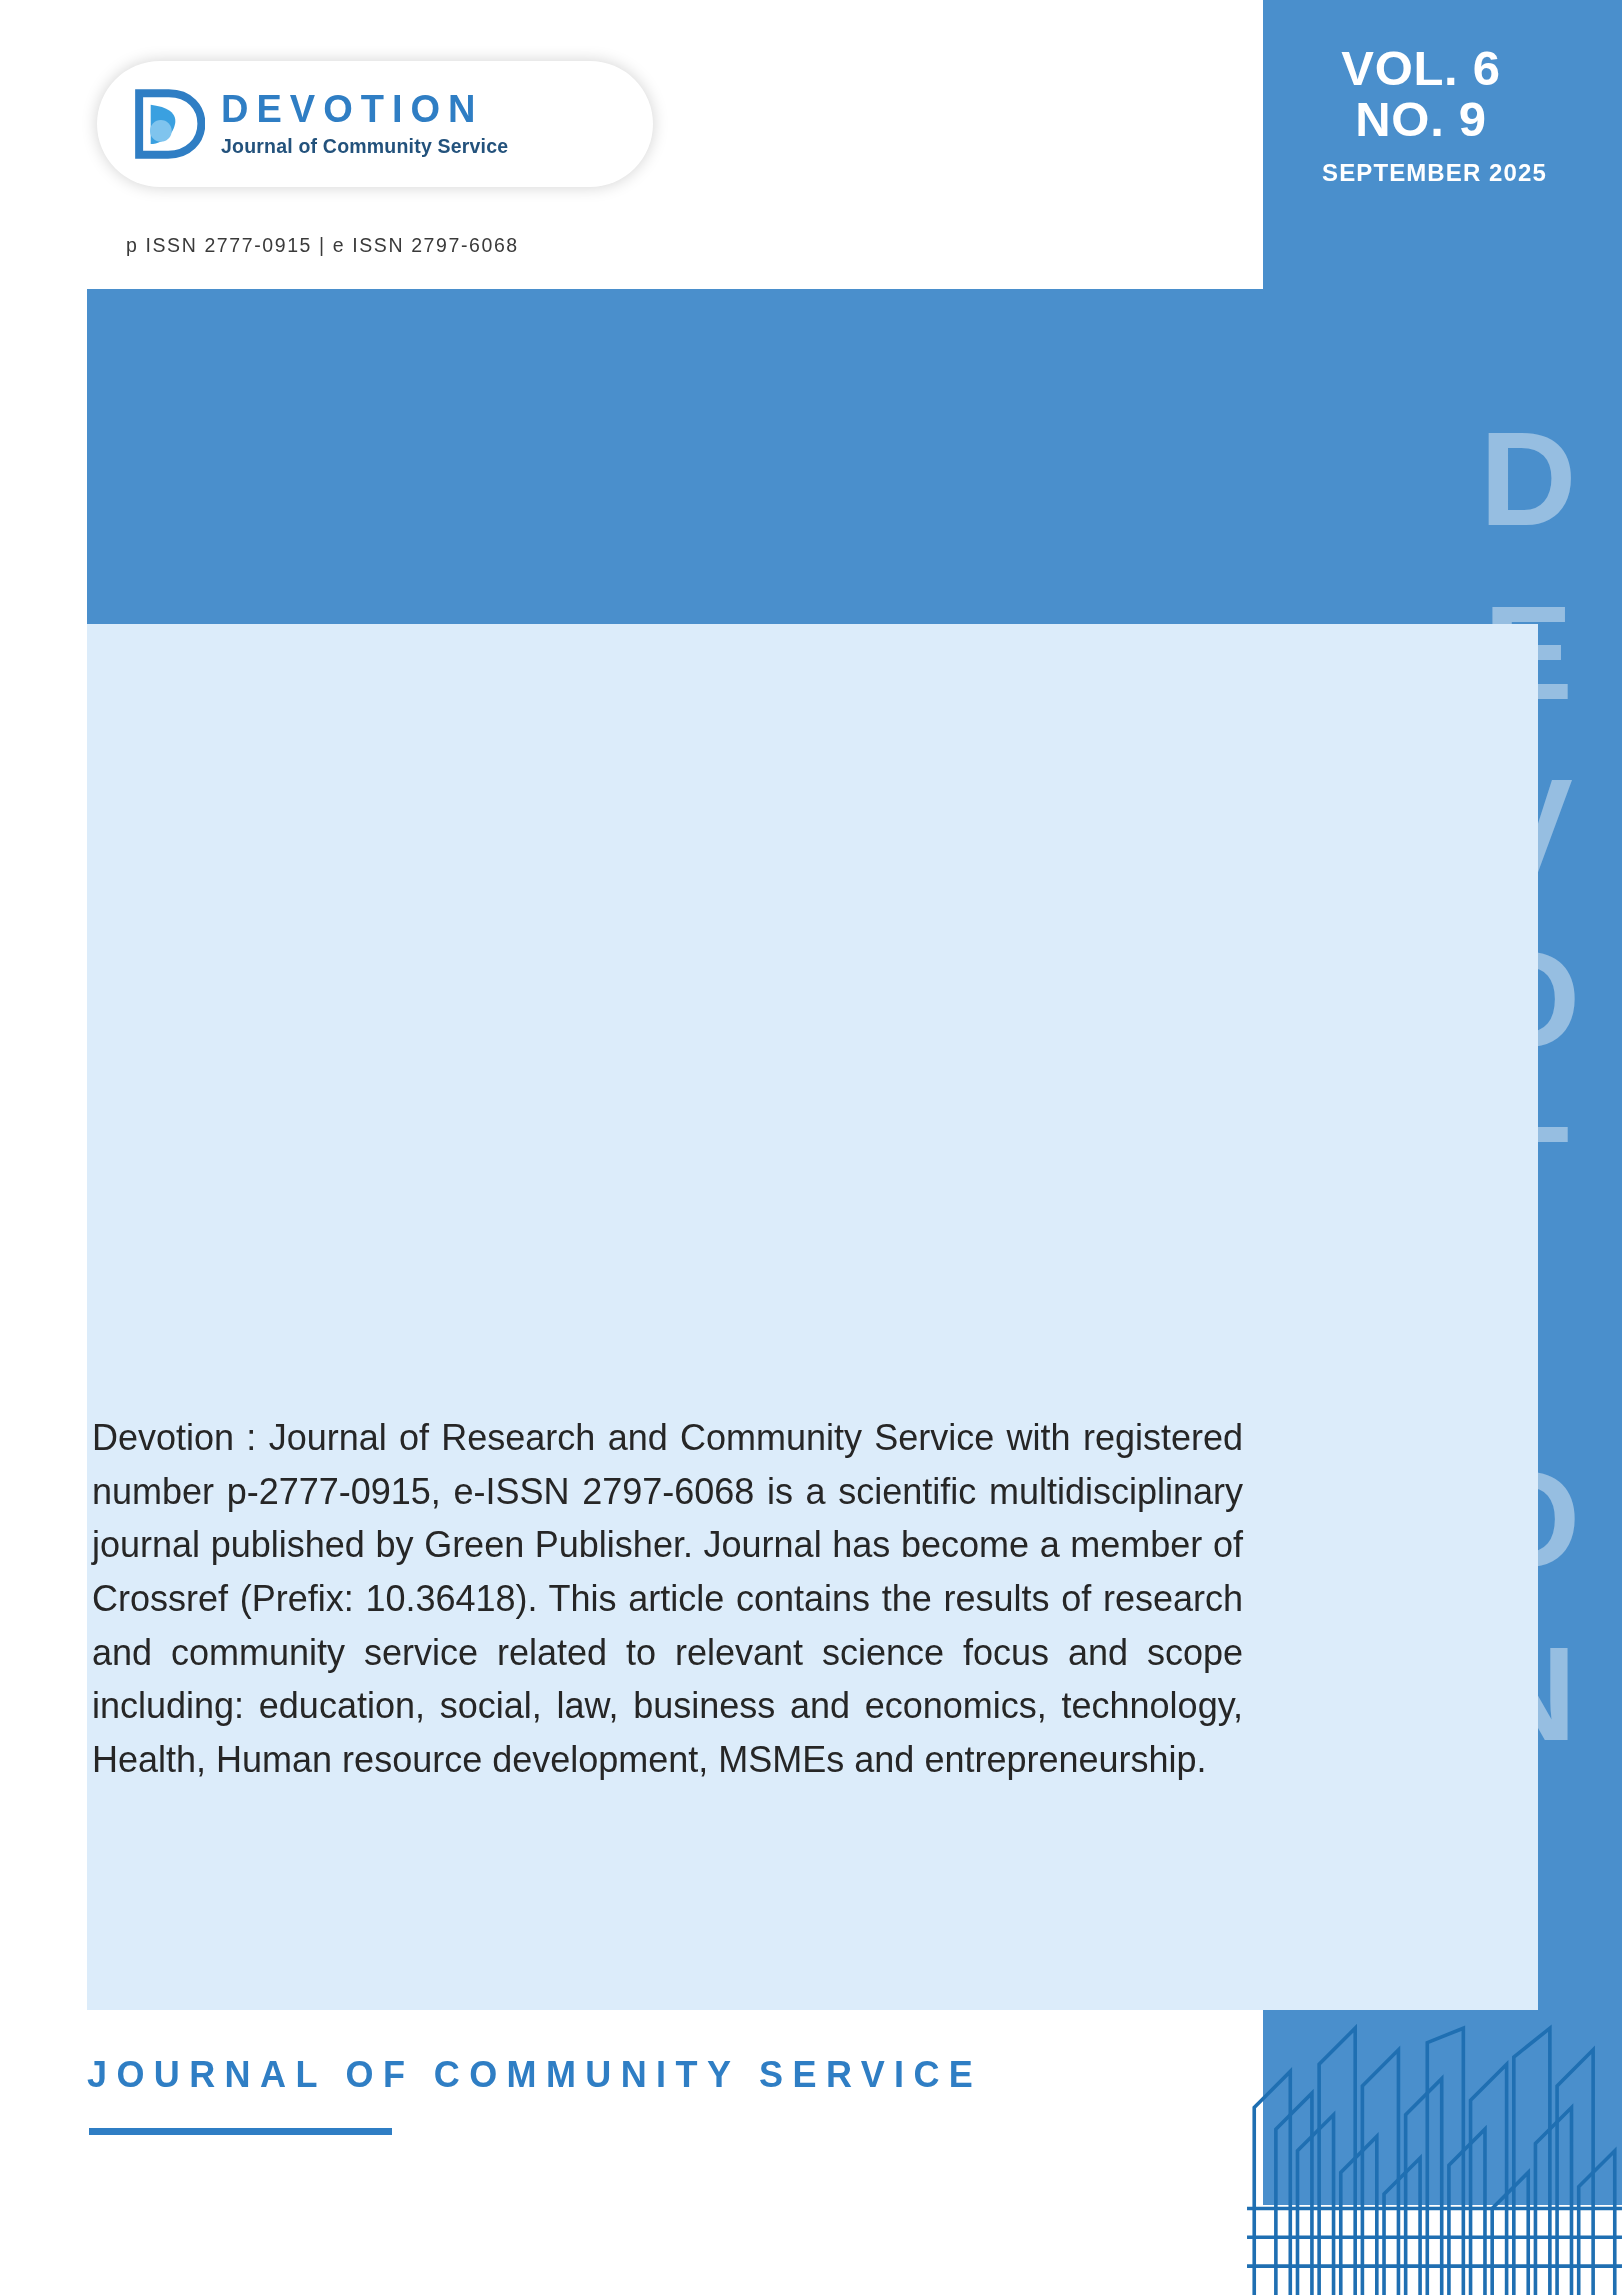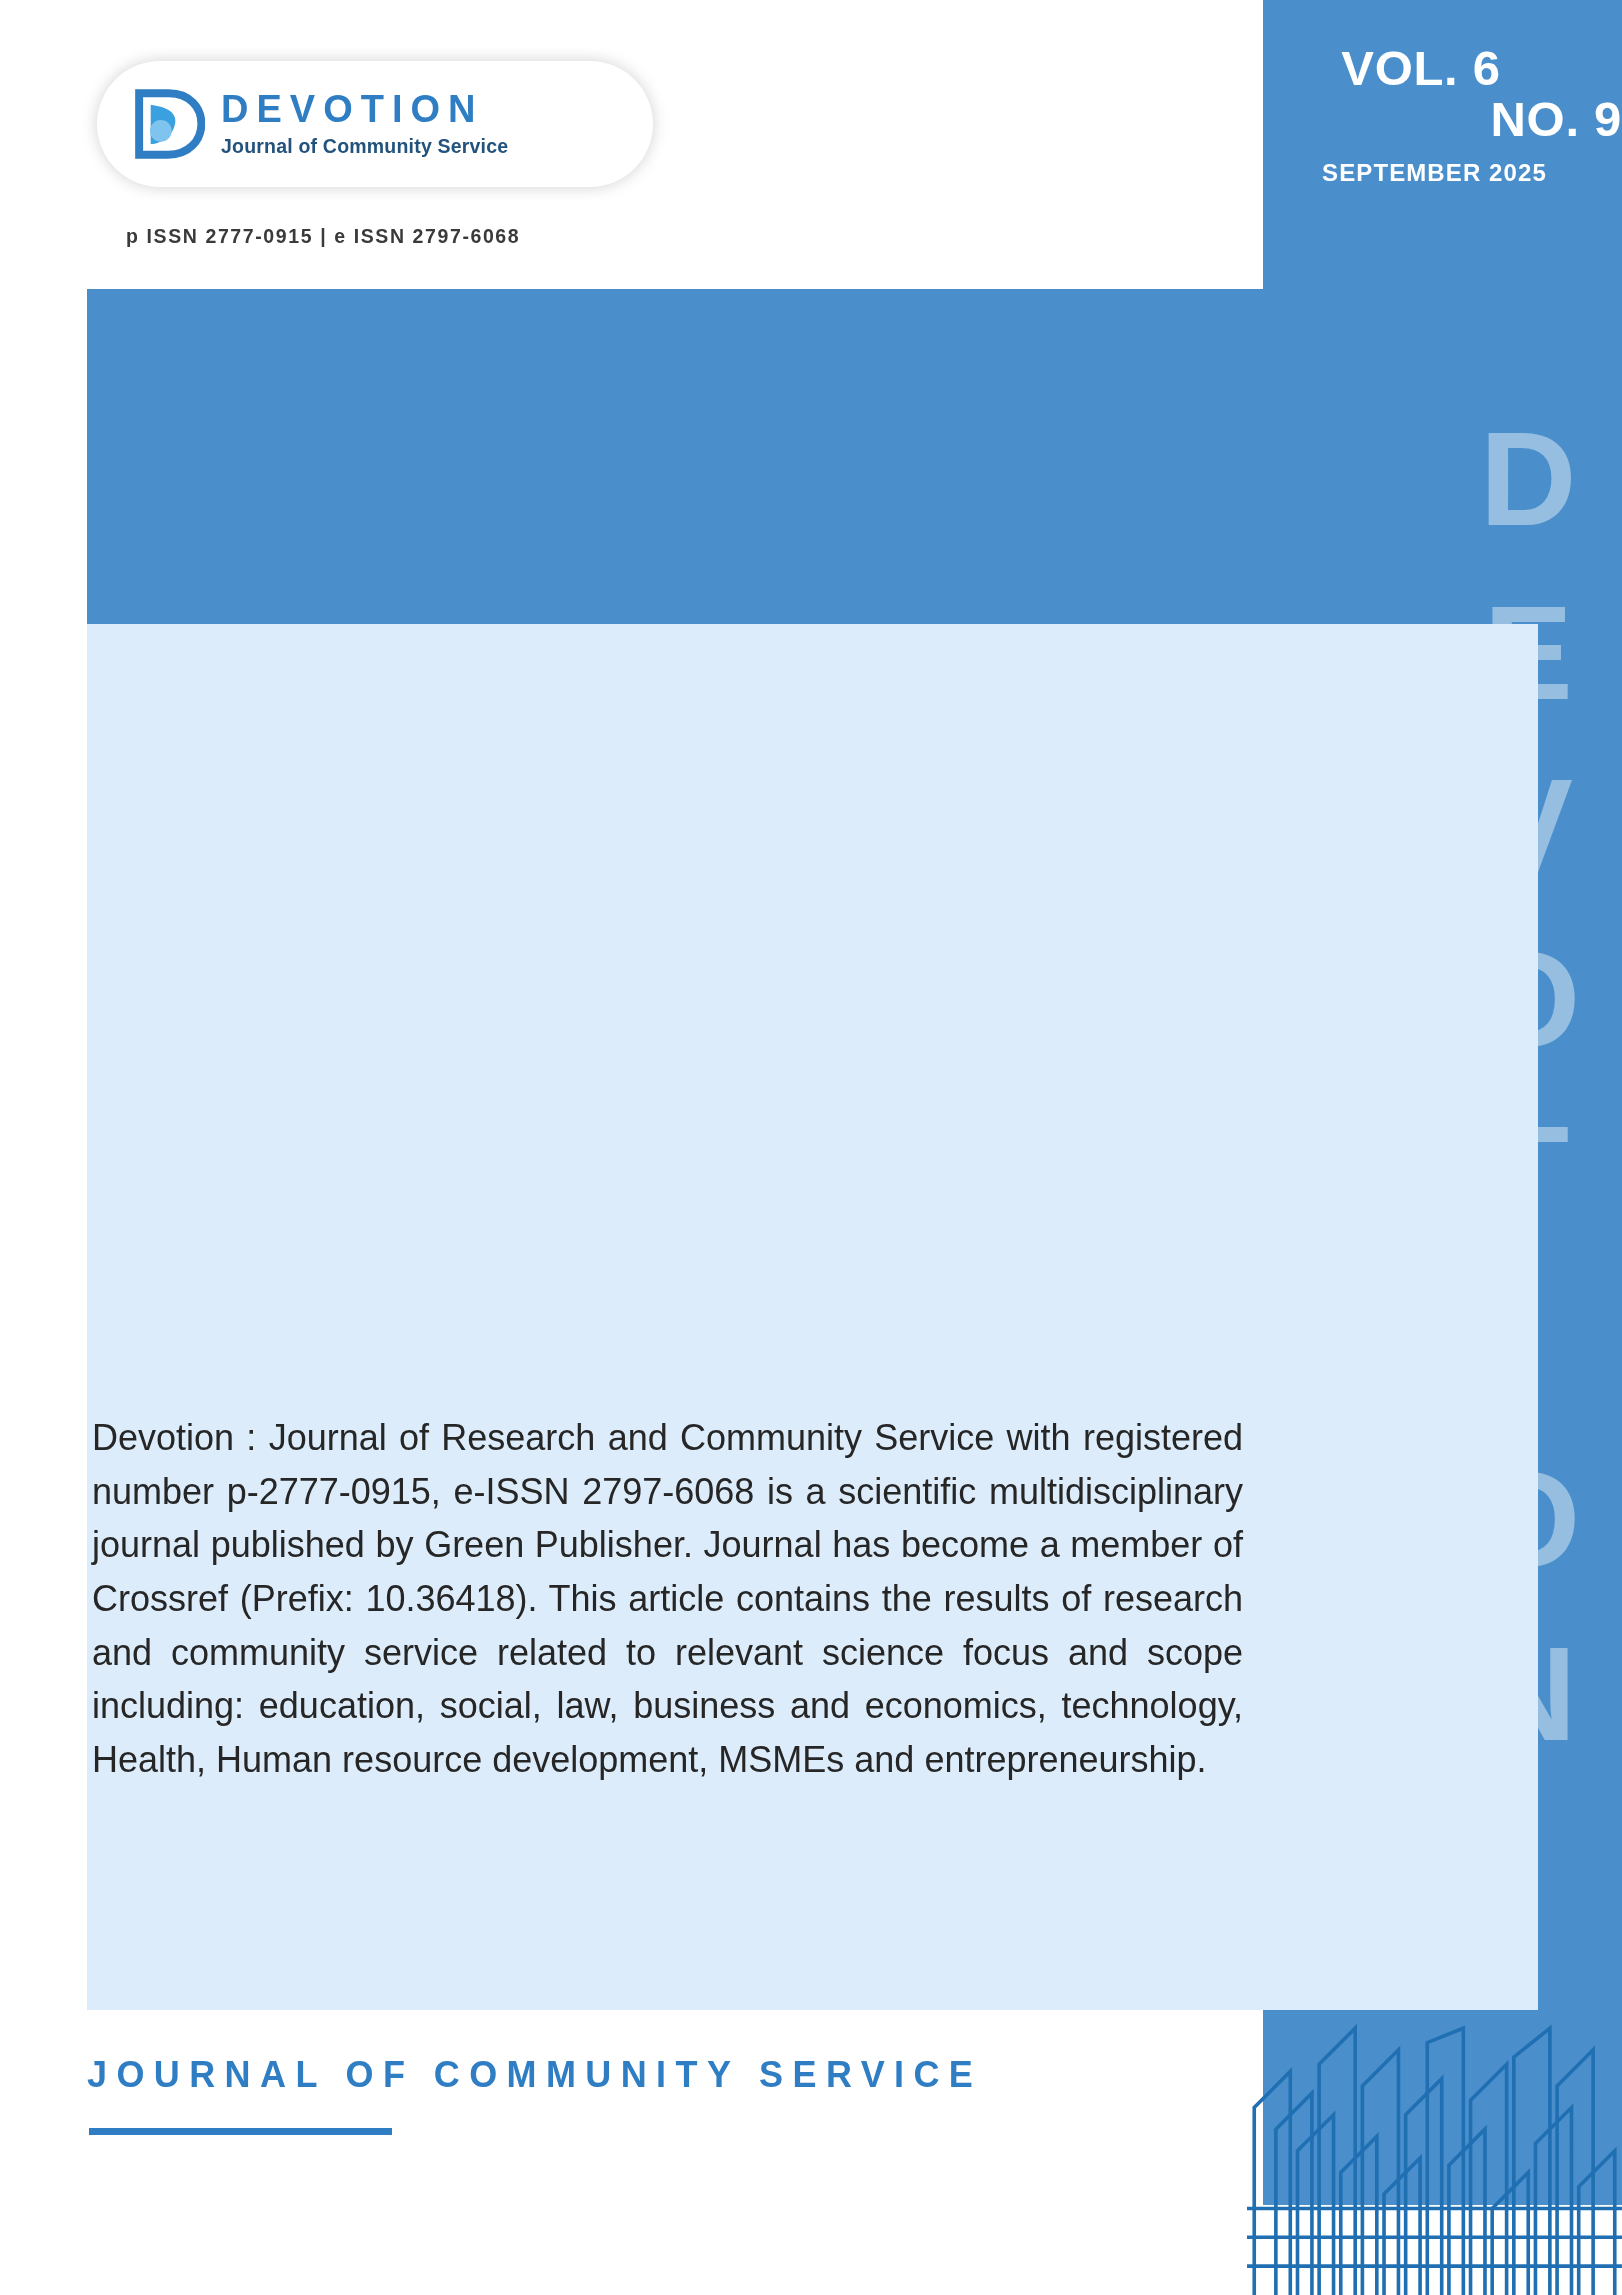--- a/index.html
+++ b/index.html
@@ -39,21 +39,20 @@
     font-size: 49px;
     font-weight: bold;
     letter-spacing: 0.7px;
     line-height: 1.05;
   }
   .vol-line2 {
     font-size: 49px;
     font-weight: bold;
     letter-spacing: 0.7px;
     line-height: 1.05;
-    text-align: right;
   }
   .vol-date {
     margin-top: 13px;
     font-size: 24px;
     font-weight: bold;
     letter-spacing: 1.1px;
     padding-left: 27px;
   }
 
   
@@ -119,24 +118,24 @@
   }
   .logo-sub {
     font-size: 19.5px;
     font-weight: bold;
     color: #23527c;
     letter-spacing: 0.2px;
     margin-top: 4.3px;
   }
   .issn-line {
     position: absolute;
-    top: 225px;
+    top: 234px;
     left: 126px;
     font-size: 19.5px;
-    font-weight: bold;
+    font-weight: normal;
     letter-spacing: 1.6px;
     color: #3a3a3a;
   }
 
   
   .mid-band {
     position: absolute;
     top: 289px;
     left: 87px;
     width: 1177px;

